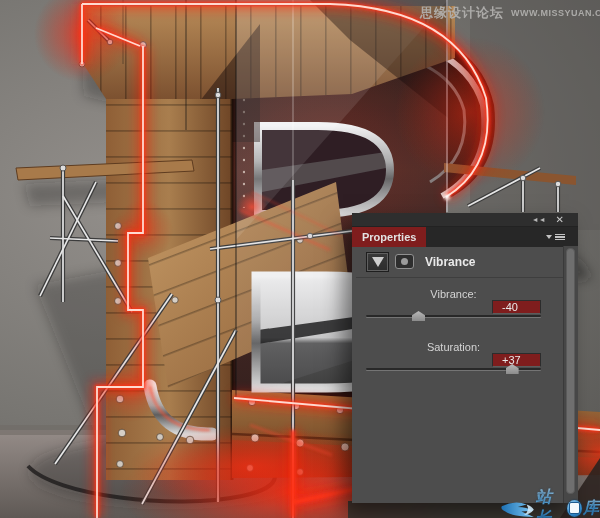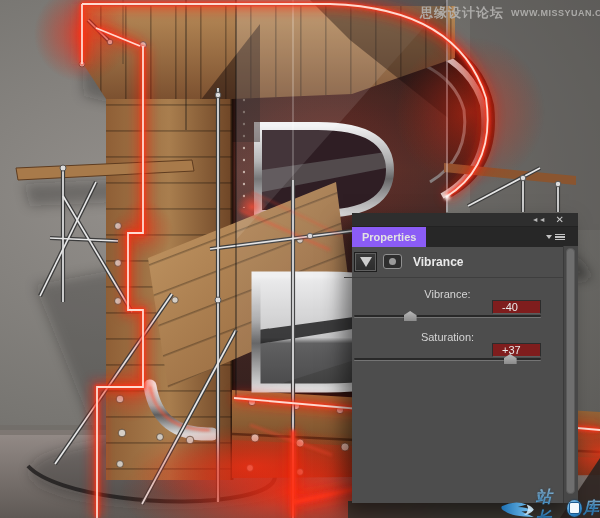--- a/index.html
+++ b/index.html
@@ -27,45 +27,45 @@
       border:1px solid #1c5a8e;display:block;}
 
   
   #panel{position:absolute;left:352px;top:213px;width:226px;height:290px;background:#4d4d4d;
          box-shadow:-9px 11px 20px rgba(0,0,0,.5);z-index:20;font-size:11px;}
   .titlebar{height:13px;background:#2e2e2e;border-bottom:1px solid #222;
             display:flex;align-items:center;justify-content:flex-end;gap:10px;padding:0 14px 0 0;}
   .collapse{color:#b7b7b7;font-size:7px;letter-spacing:0;line-height:1;cursor:default;}
   .closex{color:#c9c9c9;font-size:10px;line-height:1;cursor:default;}
   .tabrow{height:20px;background:#272727;display:flex;align-items:stretch;}
-  .tab{background:#8b5cf6;color:#e2e2e2;font-size:11px;font-weight:bold;
+  .tab{background:#7f1d1d;color:#e2e2e2;font-size:11px;font-weight:bold;
        padding:0 10px;display:flex;align-items:center;}
   .menu-btn{margin-left:auto;display:flex;align-items:center;gap:3px;padding-right:13px;}
   .menu-tri{width:0;height:0;border-left:3.5px solid transparent;border-right:3.5px solid transparent;
             border-top:4px solid #c2c2c2;}
   .menu-lines{display:flex;flex-direction:column;gap:1px;}
   .menu-lines i{display:block;width:10px;height:1.5px;background:#c2c2c2;}
   .content{position:absolute;top:33px;left:0;right:0;bottom:0;display:flex;}
-  .main{flex:1;padding:0 22px 0 2px;}
+  .main{flex:1;padding:0 22px 0 14px;}
   .gutter{width:14px;background:#474747;border-left:1px solid #3a3a3a;position:relative;}
   .vthumb{position:absolute;top:2px;left:2px;width:9px;height:246px;background:#6f6f6f;
           border-radius:4px;border:1px solid #5a5a5a;box-sizing:border-box;}
   .icon-row{height:31px;display:flex;align-items:center;}
   .vib-icon{width:21px;height:18px;background:linear-gradient(180deg,#3a3a3a,#2c2c2c);
       border:1px solid #1e1e1e;box-shadow:inset 0 0 0 1px #606060;
       display:flex;align-items:center;justify-content:center;}
   .vib-tri{width:0;height:0;border-left:6px solid transparent;border-right:6px solid transparent;
            border-top:10px solid #cdcdcd;}
   .mask-icon{width:17px;height:13px;margin-left:6px;background:#2e2e2e;border:1px solid #909090;
       border-radius:3px;display:flex;align-items:center;justify-content:center;}
   .mask-dot{width:7px;height:7px;border-radius:50%;background:#9b9b9b;}
   .adj-name{margin-left:11px;color:#eaeaea;font-size:12px;font-weight:bold;}
   .divider{height:1px;background:#3e3e3e;margin:0 -22px 0 -10px;}
   .group{margin-top:10px;}
-  .group.second{margin-top:9px;}
+  .group.second{margin-top:19px;}
   .grouprow{display:flex;align-items:center;height:17px;flex-direction:column;}
   .lbl{color:#d4d4d4;font-size:11px;}
   .valbox{margin-left:auto;width:49px;height:17px;box-sizing:border-box;background:#7f1d1d;
       border:1px solid #2c2c2c;border-bottom-color:#5c5c5c;color:#e9e9e9;font-size:11px;
       display:flex;align-items:center;padding-left:9px;}
   .slider{position:relative;height:12px;margin-top:5px;}
   .track{position:absolute;left:0;right:0;top:5px;height:2px;background:#282828;border-radius:1px;
          box-shadow:0 1px 0 rgba(255,255,255,.22);}
   .thumb{position:absolute;top:1px;width:13px;height:10px;margin-left:-6.5px;
       background:linear-gradient(180deg,#b9b9b9,#8b8b8b);

